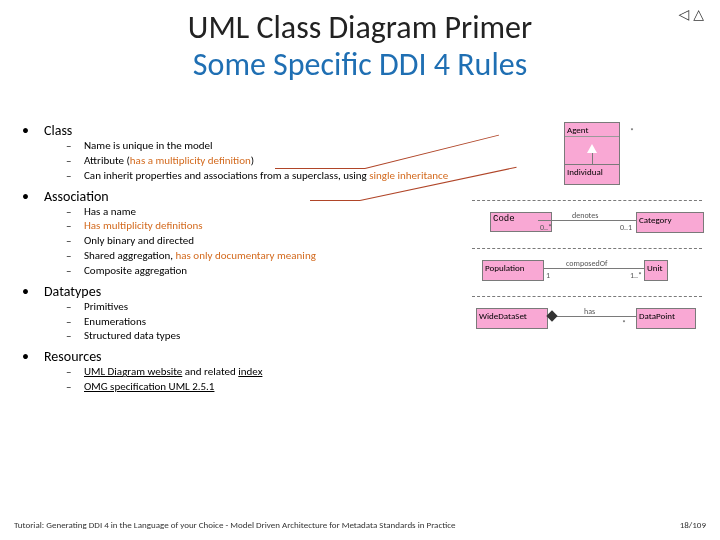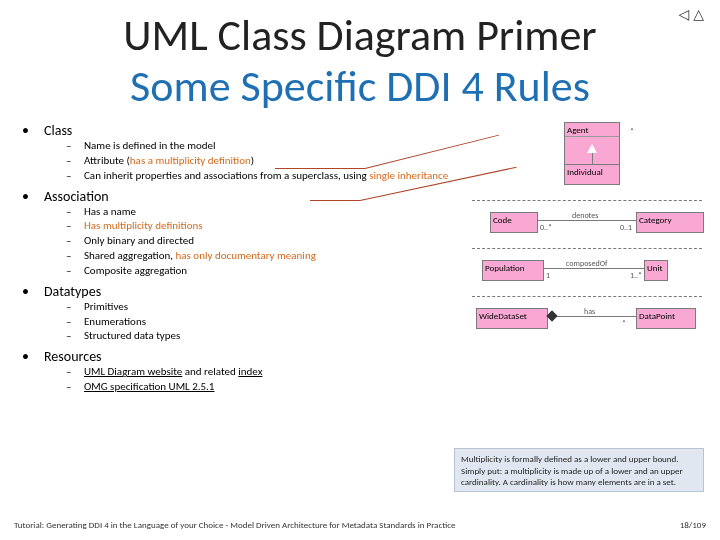--- a/index.html
+++ b/index.html
@@ -1,19 +1,19 @@
 <!DOCTYPE html>
 <html><head>
 <meta charset="utf-8">
 <style>
   * { box-sizing: border-box; margin: 0; padding: 0; }
   html, body { width: 720px; height: 540px; font-family: Calibri, Arial, sans-serif; background: #fff; color: #000; }
   .slide { position: relative; width: 720px; height: 540px; }
   .nav-icons { position: absolute; top: 6px; right: 12px; font-size: 14px; letter-spacing: 4px; color: #333; }
-  .title { text-align: center; font-size: 44px; font-weight: 400; color: #222; padding-top: 10px; line-height: 1.15; }
+  .title { text-align: center; font-size: 32px; font-weight: 400; color: #222; padding-top: 10px; line-height: 1.15; }
   .title .line2 { color: #1f6fb3; }
   .content { position: absolute; top: 118px; left: 22px; width: 430px; }
   .bullet-level1 { display: flex; margin-top: 4px; font-size: 14px; font-weight: 400; }
   .bullet-level1 .dot { width: 22px; flex: none; }
   .sub-list { margin-left: 44px; }
   .bullet-level2 { display: flex; font-size: 11px; line-height: 1.35; }
   .bullet-level2 .dash { width: 18px; flex: none; }
   .orange { color: #d36a1e; }
   .linklike { text-decoration: underline; }
   .diagram { position: absolute; top: 122px; right: 18px; width: 230px; height: 210px; }
@@ -44,21 +44,21 @@
   </div>
 
   <div class="content">
     <div class="bullet-level1">
         <span class="dot">•</span>
         <span>Class</span>
       </div>
     <div class="sub-list">
       <div class="bullet-level2">
           <span class="dash">–</span>
-          <span>Name is defined in the model</span>
+          <span>Name is unique in the model</span>
         </div>
       <div class="bullet-level2">
           <span class="dash">–</span>
           <span><span>Attribute (</span><span class="orange">has a multiplicity definition</span><span>)</span></span>
         </div>
       <div class="bullet-level2">
           <span class="dash">–</span>
           <span><span>Can inherit properties and associations from a superclass, using </span><span class="orange">single inheritance</span></span>
         </div>
     </div>
@@ -136,21 +136,21 @@
       <div class="row" style="font-size:7px;border-bottom:none;margin-top:36px;">+name</div>
     </div>
     <div class="assoc-label" style="left:158px; top:4px;">*</div>
     <div class="line" style="left:120px; top:24px; width:1px; height:18px;"></div>
     <div class="triangle" style="left:115px; top:22px;"></div>
     <div class="ubox" style="left:92px; top:42px; width:56px;">
       <div class="row" style="border-bottom:none;">Individual</div>
       <div class="pad"></div>
     </div>
 
-    <div class="ubox" style="left:18px; top:90px; width:48px;">
+    <div class="ubox" style="left:18px; top:90px; width:62px;font-family:Liberation Mono, monospace;">
       <div class="row" style="border-bottom:none;">Code</div>
         <div class="pad"></div>
     </div>
     <div class="ubox" style="left:164px; top:90px; width:68px;">
       <div class="row" style="border-bottom:none;">Category</div>
         <div class="pad"></div>
     </div>
     <div class="line" style="left:66px; top:98px; width:98px; height:1px;"></div>
     <div class="assoc-label" style="left:100px; top:88px;">denotes</div>
     <div class="assoc-label" style="left:68px; top:100px;">0..*</div>
@@ -180,21 +180,18 @@
     <div class="line" style="left:76px; top:194px; width:88px; height:1px;"></div>
     <div style="position:absolute; left:76px; top:190px; width:8px; height:8px; background:#333; transform:rotate(45deg);"></div>
     <div class="assoc-label" style="left:112px; top:184px;">has</div>
     <div class="assoc-label" style="left:150px; top:196px;">*</div>
 
     <div class="dline" style="left:0; top:78px; width:230px;"></div>
     <div class="dline" style="left:0; top:126px; width:230px;"></div>
     <div class="dline" style="left:0; top:174px; width:230px;"></div>
   </div>
 
-  <div class="tooltip">
-    <span>Multiplicity is formally defined as a lower and upper bound. Simply put: a multiplicity is made up of a lower and an upper cardinality. A cardinality is how many elements are in a set.</span>
-  </div>
 
   <div class="footer">
     <span>Tutorial: Generating DDI 4 in the Language of your Choice - Model Driven Architecture for Metadata Standards in Practice</span>
     <span>18/109</span>
   </div>
 </div>
 
 </body></html>

